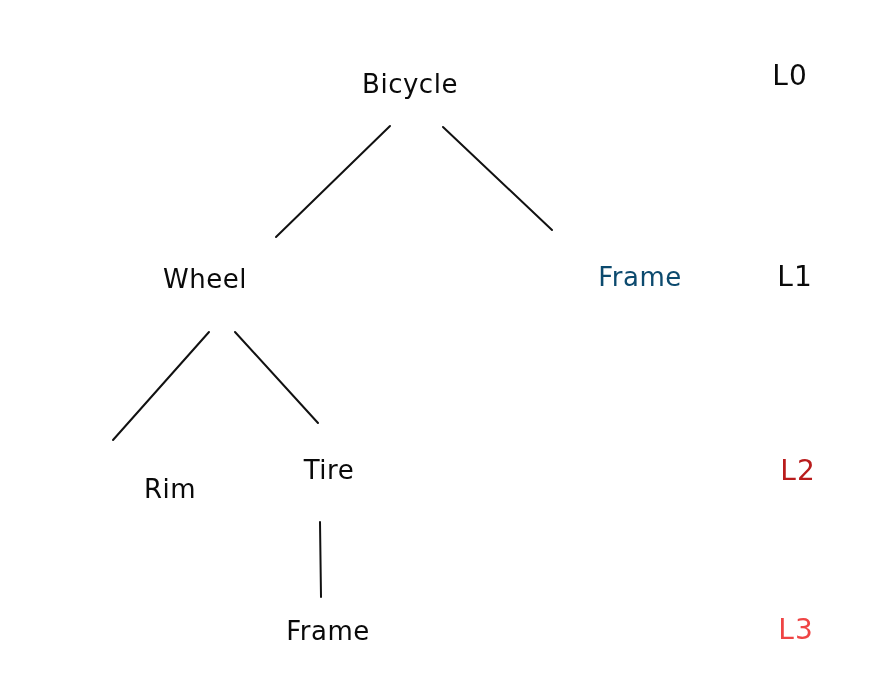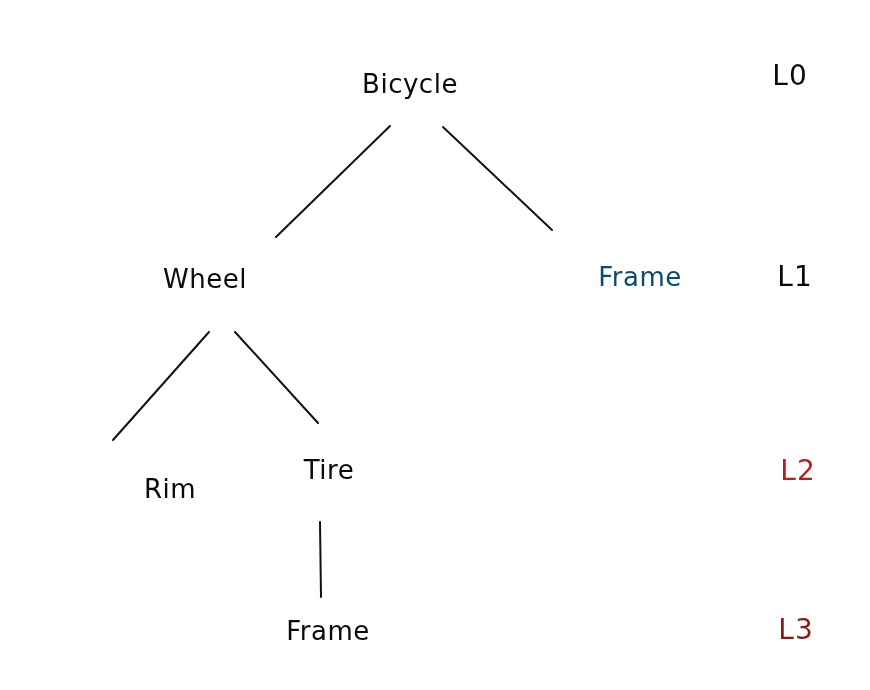--- a/index.html
+++ b/index.html
@@ -67,16 +67,16 @@
       <div class="node-label" style="left: 205px; top: 279px; color: rgb(10, 10, 10);">Wheel</div>
       <div class="node-label" style="left: 640px; top: 277px; color: #0c4a6e;">Frame</div>
       <div class="node-label" style="left: 129px; top: 489px; color: rgb(10, 10, 10); margin-left: 41px;">Rim</div>
       <div class="node-label" style="left: 329px; top: 470px; color: rgb(10, 10, 10);">Tire</div>
       <div class="node-label" style="left: 328px; top: 631px; color: rgb(10, 10, 10);">Frame</div>
     </div>
   <div id="level-layer">
       <div class="level-label" style="left: 790px; top: 76px; color: rgb(10, 10, 10);">L0</div>
       <div class="level-label" style="left: 795px; top: 277px; color: rgb(10, 10, 10);">L1</div>
       <div class="level-label" style="left: 798px; top: 471px; color: #b91c1c;">L2</div>
-      <div class="level-label" style="left: 796px; top: 630px; color: #7f1d1d;">L3</div>
+      <div class="level-label" style="left: 796px; top: 630px; color: #ef4444;">L3</div>
     </div>
 
 </div>
 
 </body></html>

